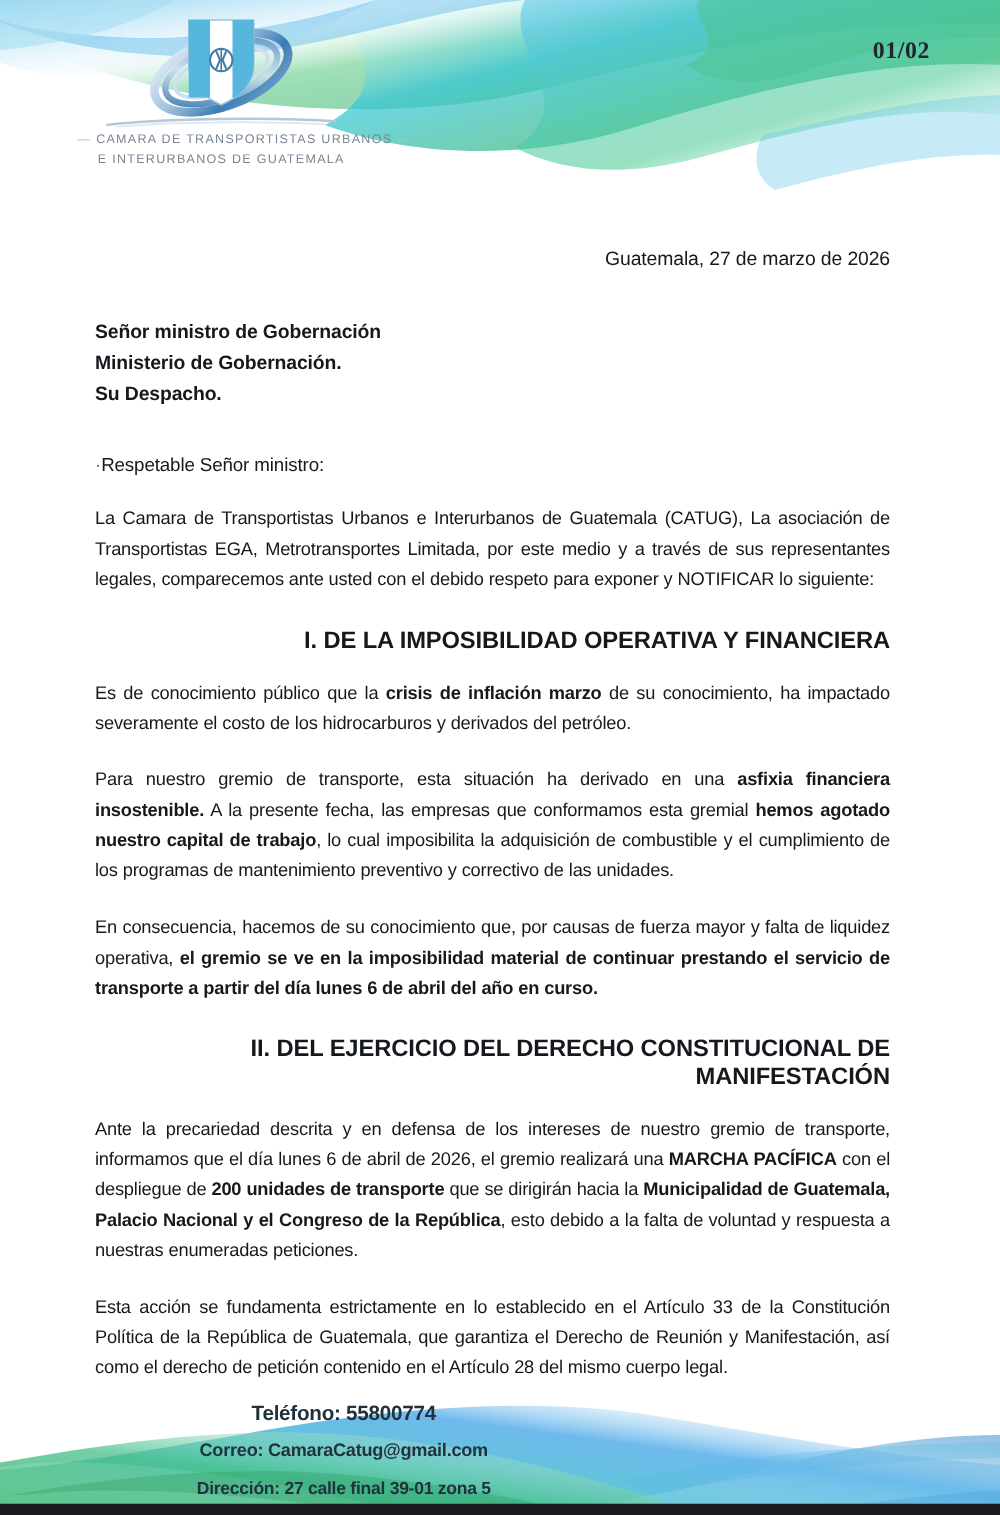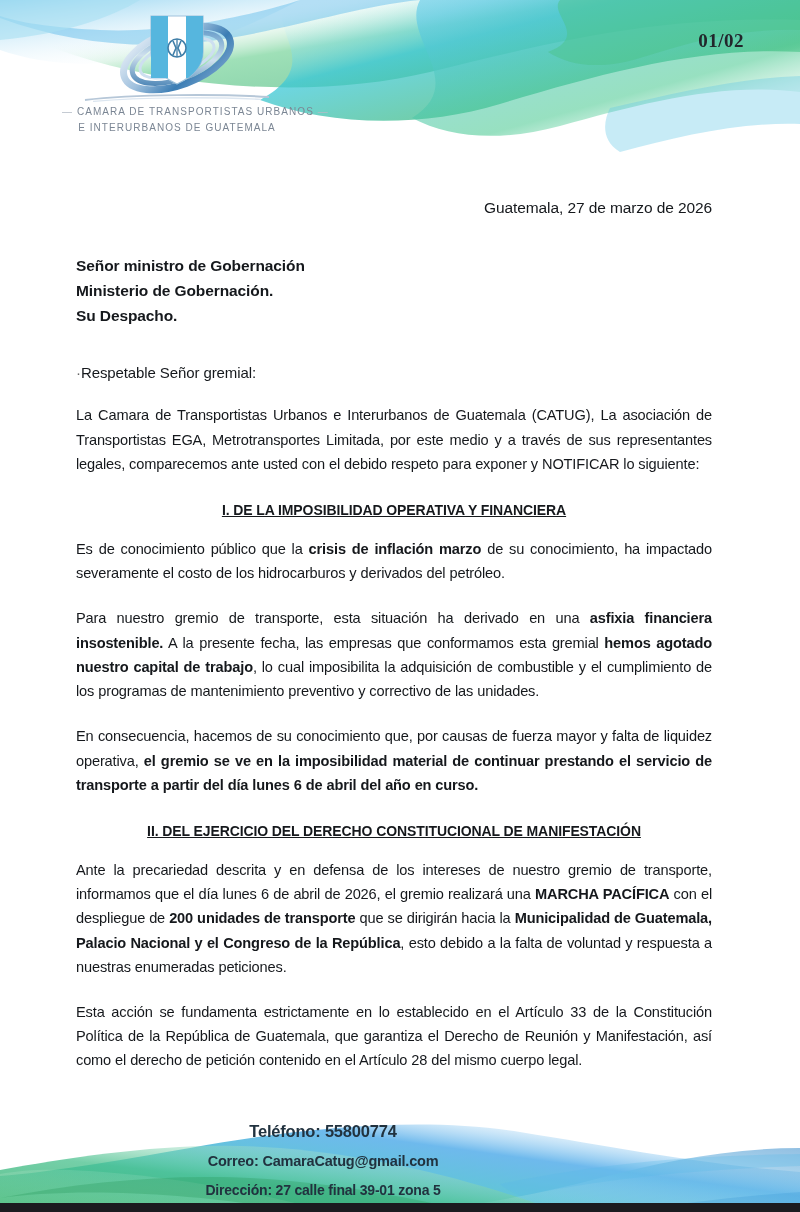--- a/index.html
+++ b/index.html
@@ -134,38 +134,36 @@
     font-size: 14.6px;
     line-height: 1.66;
     text-align: justify;
     margin: 0 0 21px 0;
     letter-spacing: -0.15px;
     word-spacing: 0.1px;
   }
   p.para b { font-weight: bold; }
 
   h2.section {
-    font-size: 14px;
+    font-size: 19px;
     font-weight: bold;
     margin: 26px 0 19px 0;
     letter-spacing: -0.1px;
-    text-align: center;
-    text-decoration: underline;
+    text-align: right;
   }
 
   
   .footer-contact {
     position: absolute;
     left: 0;
     bottom: 14px;
     width: 660px;
     text-align: center;
     padding-right: 110px;
     box-sizing: border-box;
-    margin-left: 48px;
   }
   .footer-contact .fline {
     color: #21323f;
     font-weight: bold;
     letter-spacing: -0.2px;
   }
   .footer-contact .f1 { font-size: 16.5px; margin-bottom: 12px; }
   .footer-contact .f2 { font-size: 14.5px; margin-bottom: 13px; }
   .footer-contact .f3 { font-size: 14px; }
 </style>
@@ -267,21 +265,21 @@
   <div class="doc-body">
 
     <div class="date-line">Guatemala, 27 de marzo de 2026</div>
 
     <div class="addressee">
       <div>Señor ministro de Gobernación</div>
       <div>Ministerio de Gobernación.</div>
       <div>Su Despacho.</div>
     </div>
 
-    <div class="salutation"><span class="tick">·</span><span>Respetable Señor gremial:</span></div>
+    <div class="salutation"><span class="tick">·</span><span>Respetable Señor ministro:</span></div>
 
     <p class="para">La Camara de Transportistas Urbanos e Interurbanos de Guatemala (CATUG), La asociación de Transportistas EGA, Metrotransportes Limitada, por este medio y a través de sus representantes legales, comparecemos ante usted con el debido respeto para exponer y NOTIFICAR lo siguiente:</p>
 
     <h2 class="section">I. DE LA IMPOSIBILIDAD OPERATIVA Y FINANCIERA</h2>
 
     <p class="para"><span>Es de conocimiento público que la </span><b>crisis de inflación marzo</b><span> de su conocimiento, ha impactado severamente el costo de los hidrocarburos y derivados del petróleo.</span></p>
 
     <p class="para"><span>Para nuestro gremio de transporte, esta situación ha derivado en una </span><b>asfixia financiera insostenible.</b><span> A la presente fecha, las empresas que conformamos esta gremial </span><b>hemos agotado nuestro capital de trabajo</b><span>, lo cual imposibilita la adquisición de combustible y el cumplimiento de los programas de mantenimiento preventivo y correctivo de las unidades.</span></p>
 
     <p class="para"><span>En consecuencia, hacemos de su conocimiento que, por causas de fuerza mayor y falta de liquidez operativa, </span><b>el gremio se ve en la imposibilidad material de continuar prestando el servicio de transporte a partir del día lunes 6 de abril del año en curso.</b></p>

